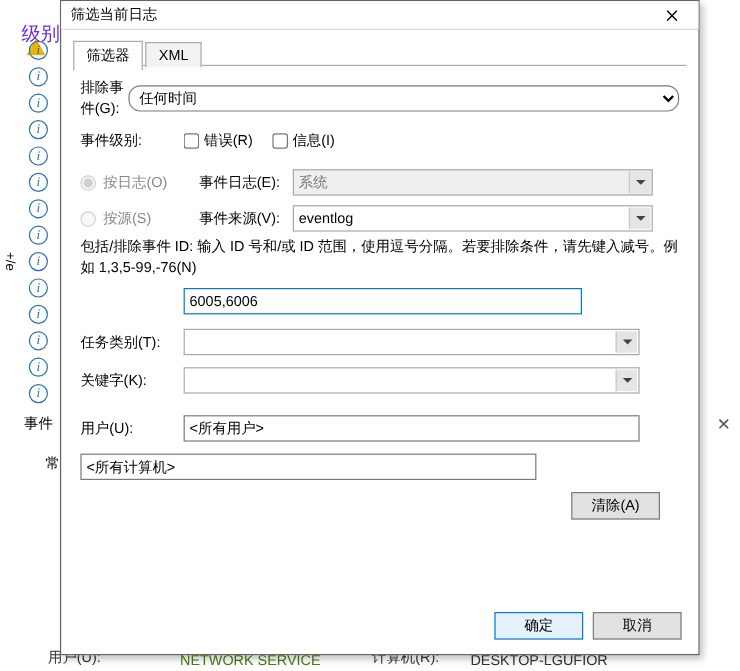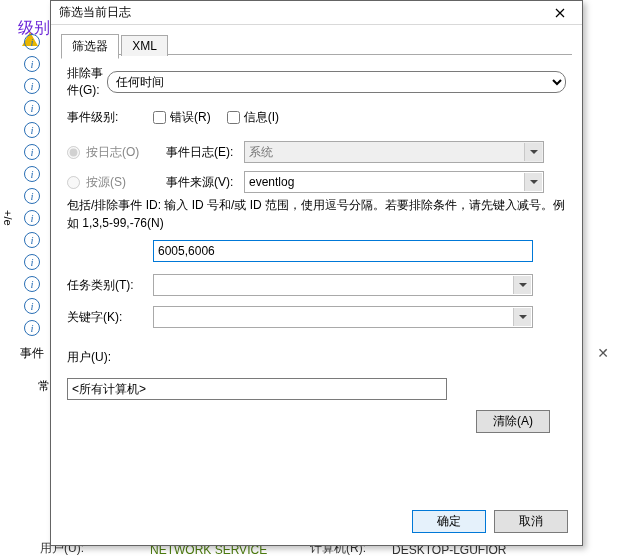--- a/index.html
+++ b/index.html
@@ -42,21 +42,21 @@
   .dropdown .arrow { position:absolute; right:1px; top:1px; width:18px; height:18px; background:#e5e5e5; border-left:1px solid #c8c8c8; display:flex; align-items:center; justify-content:center; }
   .dropdown .arrow::after { content:""; border-left:4px solid transparent; border-right:4px solid transparent; border-top:4px solid #444; }
   .dropdown.disabled .txt { color:#777; }
   .chkline { display:flex; gap:16px; align-items:center; }
   .chkline label { display:flex; align-items:center; gap:4px; }
   input[type=checkbox] { width:13px; height:13px; margin:0; }
   input[type=radio] { width:13px; height:13px; margin:0 4px 0 0; }
   .radio-row { display:flex; align-items:center; margin-bottom:8px; }
   .radio-row .rlabel { color:#888; margin-left:2px; width:80px; }
   .desc { margin:2px 0 8px 0; line-height:1.5; }
-  .idinput { margin-left:86px; width:380px; }
+  .idinput { margin-left:86px; width:332px; }
   .idinput input { border:1px solid #0078d7; height:22px; width:100%; padding:0 4px; outline:none; }
   .userinput { width:380px; border:1px solid #7a7a7a; height:22px; padding:0 4px; display:flex; align-items:center; }
   .btn { min-width:74px; height:23px; border:1px solid #7a7a7a; background:#e1e1e1; padding:0 12px; display:inline-flex; align-items:center; justify-content:center; }
   .btn.default { border:1px solid #0078d7; background:#e5f1fb; }
   .clear-row { display:flex; justify-content:flex-end; margin:8px 16px 0 0; }
   .dlg-buttons { position:absolute; right:14px; bottom:12px; display:flex; gap:8px; }
 </style>
 </head>
 <body>
 
@@ -167,20 +167,23 @@
     <div class="row">
       <span class="lbl">关键字(K):</span>
       <div class="dropdown enabled" style="width:380px;">
         <span class="txt"></span>
         <span class="arrow"></span>
       </div>
     </div>
 
     <div class="row" style="margin-top:18px;">
       <span class="lbl">用户(U):</span>
+      <div class="userinput">
+          <span>&lt;所有用户&gt;</span>
+        </div>
     </div>
 
     <div class="row">
       <div class="userinput">
           <span>&lt;所有计算机&gt;</span>
         </div>
     </div>
 
     <div class="clear-row">
       <button class="btn">清除(A)</button>

